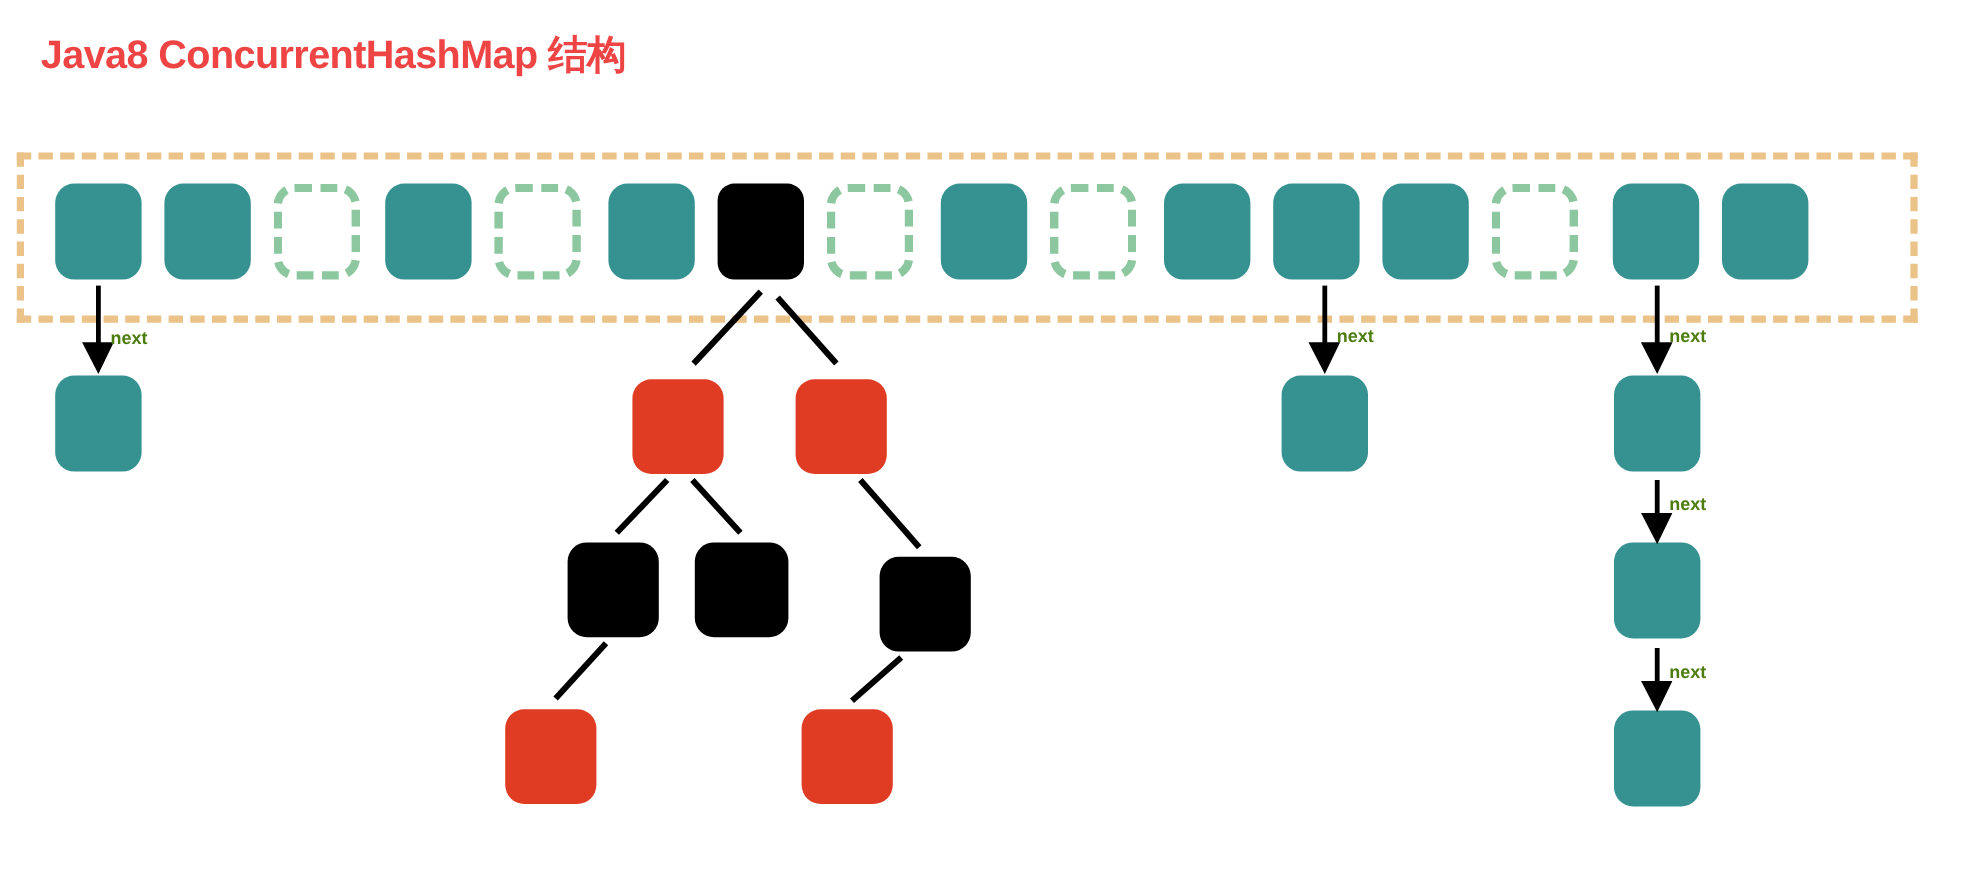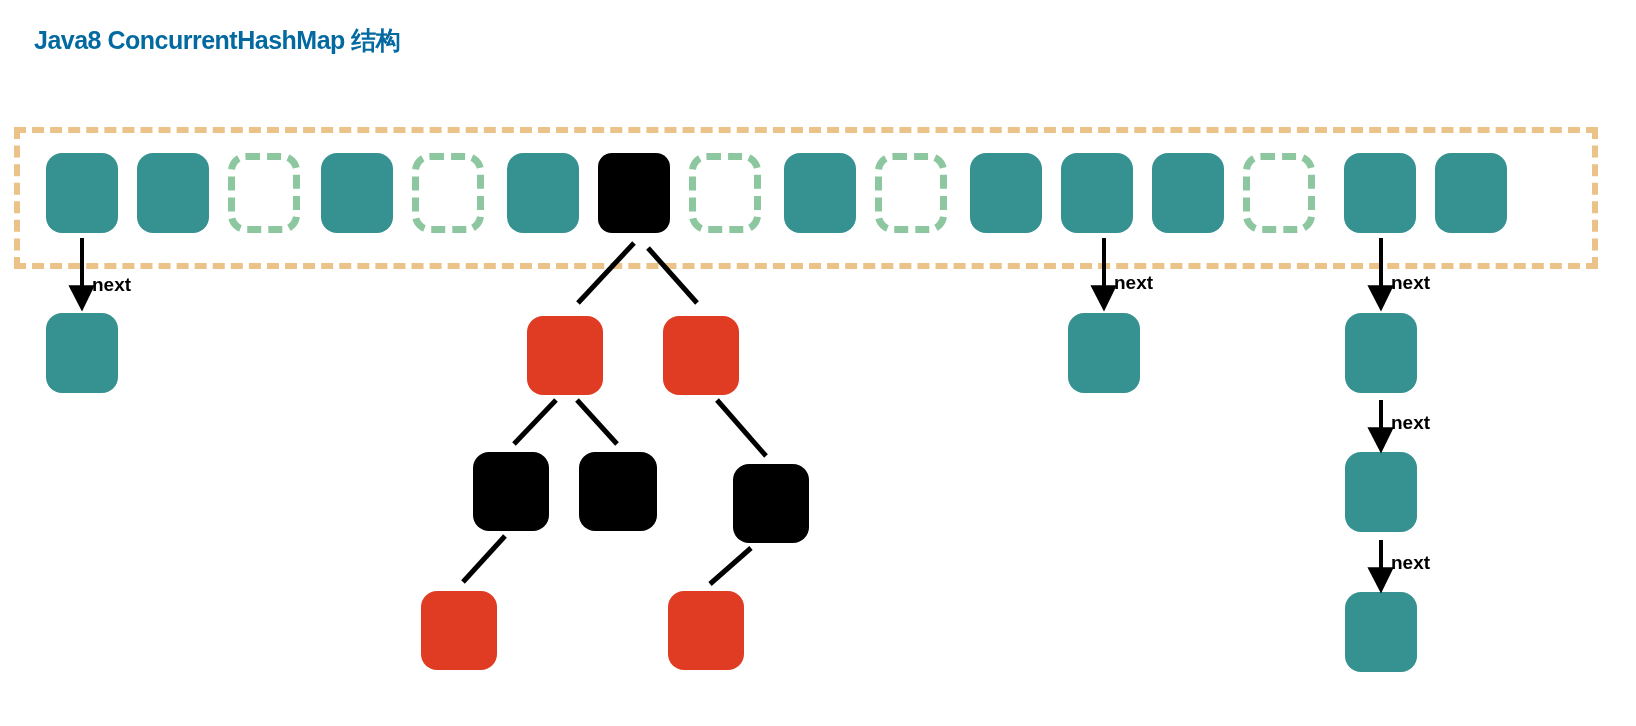--- a/index.html
+++ b/index.html
@@ -8,21 +8,21 @@
     background:#ffffff;
     font-family:"Liberation Sans","DejaVu Sans",sans-serif;
     position:relative;
     overflow:hidden;
   }
   #stage{position:absolute;left:0;top:0;width:1636px;height:726px;}
 
   
   #title{
     position:absolute;left:34px;top:24px;
-    font-size:25px;font-weight:bold;color:#0369a1;
+    font-size:33px;font-weight:bold;color:#ef4444;
     letter-spacing:-0.5px;white-space:nowrap;
   }
 
   
   #array-container{
     position:absolute;
     left:14px;top:127px;width:1584px;height:142px;
     box-sizing:border-box;
     border:6px dashed #EBC287;
     background:transparent;
@@ -53,21 +53,21 @@
   .node.teal{background:#369191;}
   .node.red{background:#E03C24;}
   .node.blk{background:#000000;}
 
   
   #edges{position:absolute;left:0;top:0;width:1636px;height:726px;pointer-events:none;}
 
   
   .next-label{
     position:absolute;
-    font-size:19px;font-weight:bold;color:#000000;
+    font-size:15px;font-weight:bold;color:#4d7c0f;
     white-space:nowrap;
   }
 </style>
 </head>
 <body>
 
 <div id="stage">
 
   <div id="title">Java8 ConcurrentHashMap 结构</div>
 

